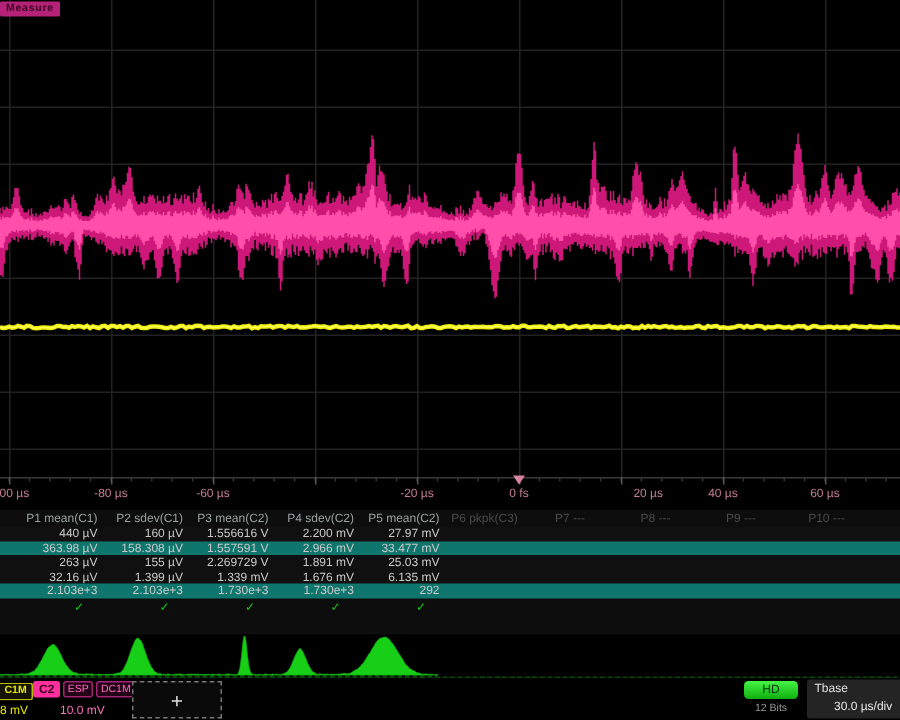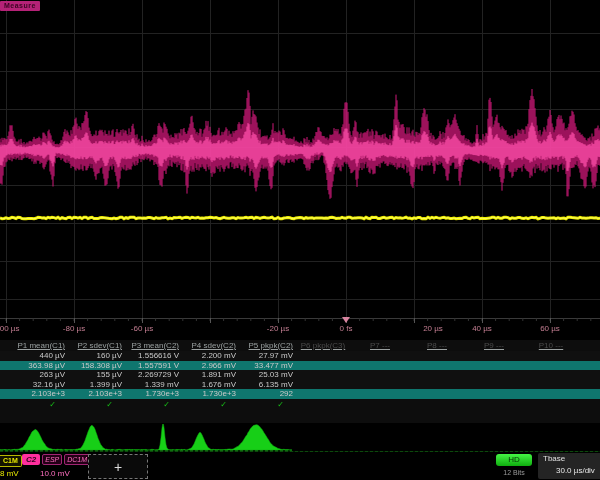--- a/index.html
+++ b/index.html
@@ -20,38 +20,38 @@
   }
   .trig-mark{position:absolute;left:342px;top:317px;width:0;height:0;
     border-left:4px solid transparent;border-right:4px solid transparent;
     border-top:6px solid #d884a0;}
   
   #measure-table{
     position:absolute;left:0;top:340px;width:600px;height:83px;
     background:#0d0d0d;font-size:8px;color:#c9c9c9;
   }
   .t-row{position:relative;display:flex;padding-left:11px;height:9.6px;line-height:9.6px;}
-  .t-row.head{height:11px;line-height:11px;color:#9aa0a0;text-decoration:underline;}
+  .t-row.head{height:11px;line-height:11px;color:#9aa0a0;}
   .t-row.stripe{background:#0f766e;}
   .t-row.dark{background:#101010;}
   .t-cell{width:57px;text-align:right;padding-right:3px;box-sizing:border-box;
     white-space:nowrap;overflow:hidden;}
   .t-cell.inactive{color:#4b4b4b;text-align:center;}
   .t-row.status{height:11px;line-height:11px;color:#17c417;font-size:8px;}
   .t-row.status .t-cell{padding-right:12px;}
   #histogram{position:absolute;left:0;top:424px;}
   .green-sep{position:absolute;left:0;top:451px;width:600px;height:1px;
     background:repeating-linear-gradient(90deg,#0c4a0c 0 3px,#021a02 3px 5px);}
   
   .bottom-bar{position:absolute;left:0;top:452px;width:600px;height:28px;background:#000;}
   .c1-chip{position:absolute;left:0;top:3px;height:10px;line-height:10px;
     border:1px solid #b8b800;border-left:none;border-radius:0 2px 2px 0;
     color:#e8e800;font-size:7px;font-weight:bold;padding:0 3px;background:#141400;}
   .c1-scale{position:absolute;left:0;top:17px;color:#e8e800;font-size:8px;}
-  .c2-group{position:absolute;left:22px;top:2px;display:flex;gap:2px;align-items:center;font-style:italic;}
+  .c2-group{position:absolute;left:22px;top:2px;display:flex;gap:2px;align-items:center;}
   .c2-chip{background:#ff2f9e;color:#33001d;font-size:8px;font-weight:bold;
     padding:1px 4px;border-radius:2px;line-height:9px;}
   .c2-tag{color:#ff6fc0;border:1px solid #a12573;background:#230016;
     font-size:7px;padding:0 2px;border-radius:2px;line-height:9px;}
   .c2-scale{position:absolute;left:40px;top:17px;color:#ff6fc0;font-size:8px;}
   .plus-box{position:absolute;left:88px;top:2px;width:58px;height:23px;
     border:1px dashed #777;background:#0a0a0a;color:#ddd;font-size:14px;
     display:flex;align-items:center;justify-content:center;}
   .hd-badge{position:absolute;left:496px;top:2px;width:36px;height:12px;
     background:linear-gradient(#45f545,#0fae0f);border-radius:3px;
@@ -150,33 +150,33 @@
 
   <div class="menu-chip">Measure</div>
 
   <div id="time-axis">
       <span style="left: -17px;">-100 µs</span>
       <span style="left: 51px;">-80 µs</span>
       <span style="left: 119px;">-60 µs</span>
       <span style="left: 187px; margin-top: 32px;">-40 µs</span>
       <span style="left: 255px;">-20 µs</span>
       <span style="left: 323px;">0 fs</span>
-      <span style="left: 410px;">20 µs</span>
+      <span style="left: 396px; text-align: right;">20 µs</span>
       <span style="left: 459px;">40 µs</span>
       <span style="left: 527px;">60 µs</span>
     </div>
   <div class="trig-mark"></div>
 
   <div id="measure-table">
       <div class="t-row head">
         <div class="t-cell">P1 mean(C1)</div>
         <div class="t-cell">P2 sdev(C1)</div>
         <div class="t-cell">P3 mean(C2)</div>
         <div class="t-cell">P4 sdev(C2)</div>
-        <div class="t-cell">P5 pkpk(C2)</div>
+        <div class="t-cell">P5 mean(C2)</div>
         <div class="t-cell inactive">P6 pkpk(C3)</div>
         <div class="t-cell inactive">P7 ---</div>
         <div class="t-cell inactive">P8 ---</div>
         <div class="t-cell inactive">P9 ---</div>
         <div class="t-cell inactive">P10 ---</div>
       </div>
       <div class="t-row dark">
         <div class="t-cell">440 µV</div>
         <div class="t-cell">160 µV</div>
         <div class="t-cell">1.556616 V</div>

